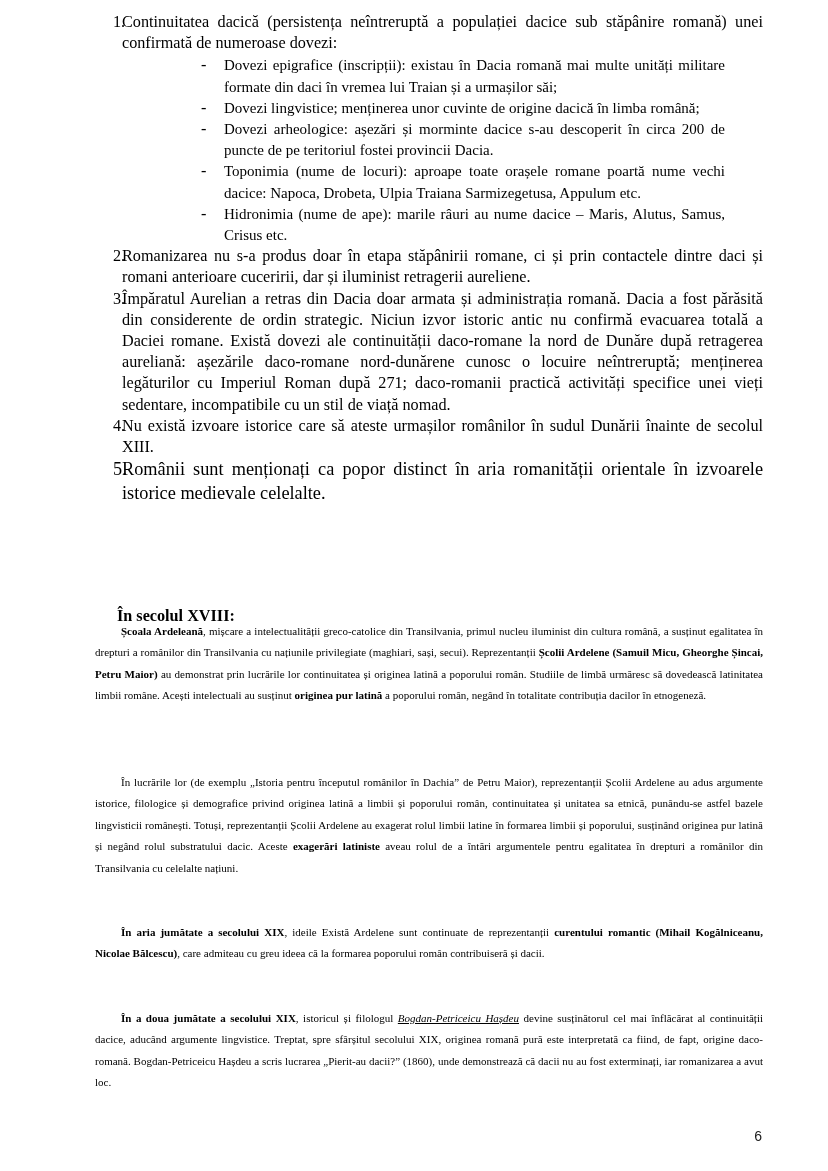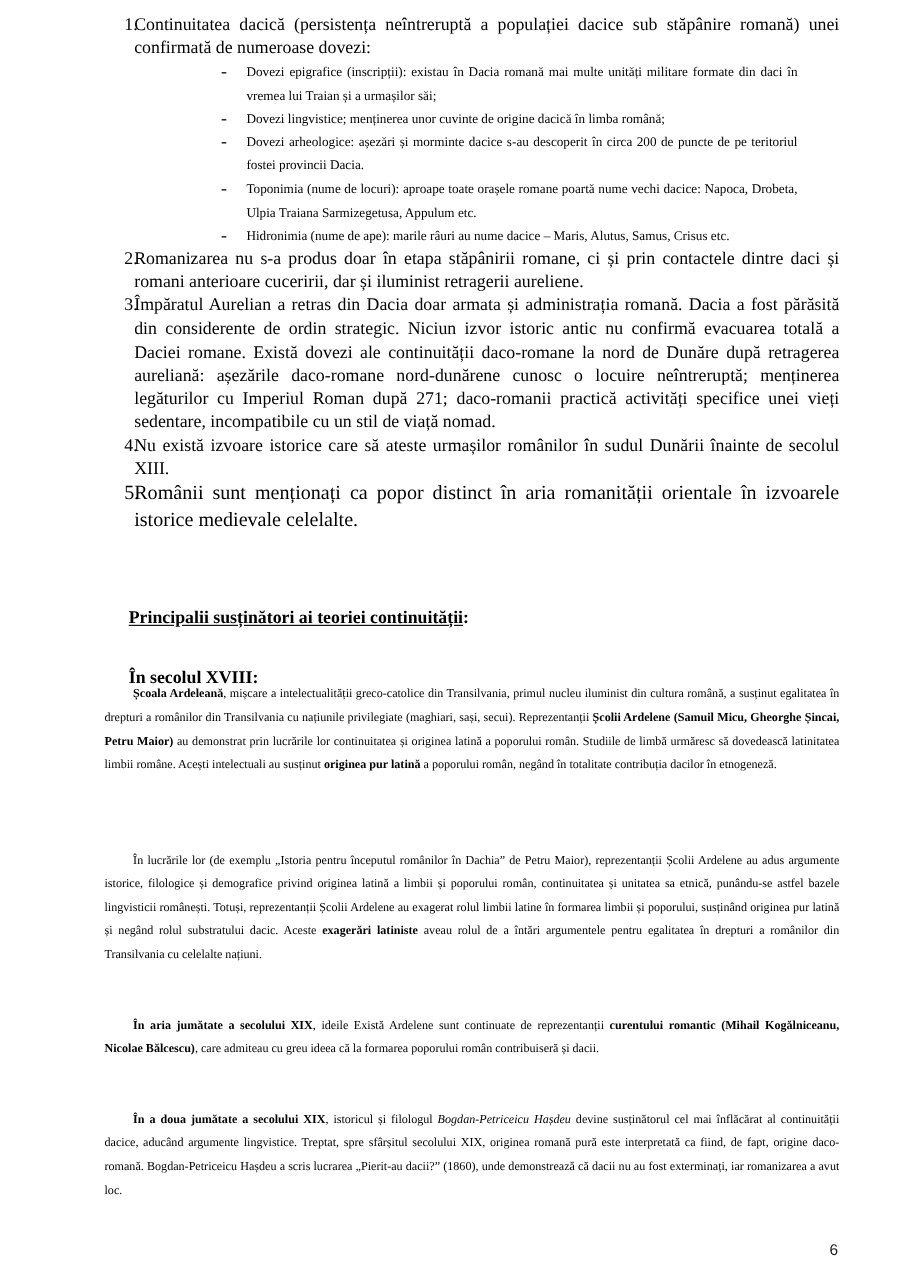--- a/index.html
+++ b/index.html
@@ -67,21 +67,21 @@
     align-items: flex-start;
   }
   .dashitem .dmarker {
     width: 23px;
     min-width: 23px;
     font-size: 16.2px;
     line-height: 21.2px;
   }
   .dashitem .dcontent {
     flex: 1;
-    font-size: 12px;
+    font-size: 15px;
     line-height: 21.2px;
     text-align: justify;
     text-justify: inter-word;
   }
 
   
   .heading-underline {
     position: absolute;
     left: 117px;
     font-size: 16.2px;
@@ -106,21 +106,21 @@
     left: 95px;
     width: 668px;
     font-size: 11px;
     line-height: 21.4px;
     text-align: justify;
     text-justify: inter-word;
     text-indent: 26px;
   }
 
   b, .b { font-weight: bold; }
-  i, .i { font-style: italic; }
+  i, .i { font-style: italic; text-decoration: underline; }
   .bigger { font-size: 18.3px; }
 
   
   .pagenum {
     position: absolute;
     right: 66px;
     top: 1128px;
     font-family: "Liberation Sans", "DejaVu Sans", sans-serif;
     font-size: 14px;
     color: #1a1a1a;
@@ -176,21 +176,20 @@
       <div class="content">Nu există izvoare istorice care să ateste urmașilor românilor în sudul Dunării înainte de secolul XIII.</div>
     </div>
 
     <div class="numitem big">
       <div class="marker">5.</div>
       <div class="content"><span>Românii sunt menționați ca popor distinct în aria romanității orientale </span><span class="bigger">în izvoarele istorice medievale</span><span> celelalte.</span></div>
     </div>
 
   </div>
 
-  <div class="heading-underline" style="top:551px;"><span class="u">Principalii susținători ai teoriei continuității</span><span>:</span></div>
 
   <div class="heading-plain" style="top:586px;margin-top:20px;">În secolul XVIII:</div>
 
   <div class="para" style="top:621px;">
     <b>Școala Ardeleană</b><span>, mișcare a intelectualității greco-catolice din Transilvania, primul nucleu iluminist din cultura română, a susținut egalitatea în drepturi a românilor din Transilvania cu națiunile privilegiate (maghiari, sași, secui). Reprezentanții </span><b>Școlii Ardelene (Samuil Micu, Gheorghe Șincai, Petru Maior)</b><span> au demonstrat prin lucrările lor continuitatea și originea latină a poporului român. Studiile de limbă urmăresc să dovedească latinitatea limbii române. Acești intelectuali au susținut </span><b>originea pur latină</b><span> a poporului român, negând în totalitate contribuția dacilor în etnogeneză.</span>
   </div>
 
   <div class="para" style="top:772px;">
     <span>În lucrările lor (de exemplu „Istoria pentru începutul românilor în Dachia” de Petru Maior), reprezentanții Școlii Ardelene au adus argumente istorice, filologice și demografice privind originea latină a limbii și poporului român, continuitatea și unitatea sa etnică, punându-se astfel bazele lingvisticii românești. Totuși, reprezentanții Școlii Ardelene au exagerat rolul limbii latine în formarea limbii și poporului, susținând originea pur latină și negând rolul substratului dacic. Aceste </span><b>exagerări latiniste</b><span> aveau rolul de a întări argumentele pentru egalitatea în drepturi a românilor din Transilvania cu celelalte națiuni.</span>
   </div>

